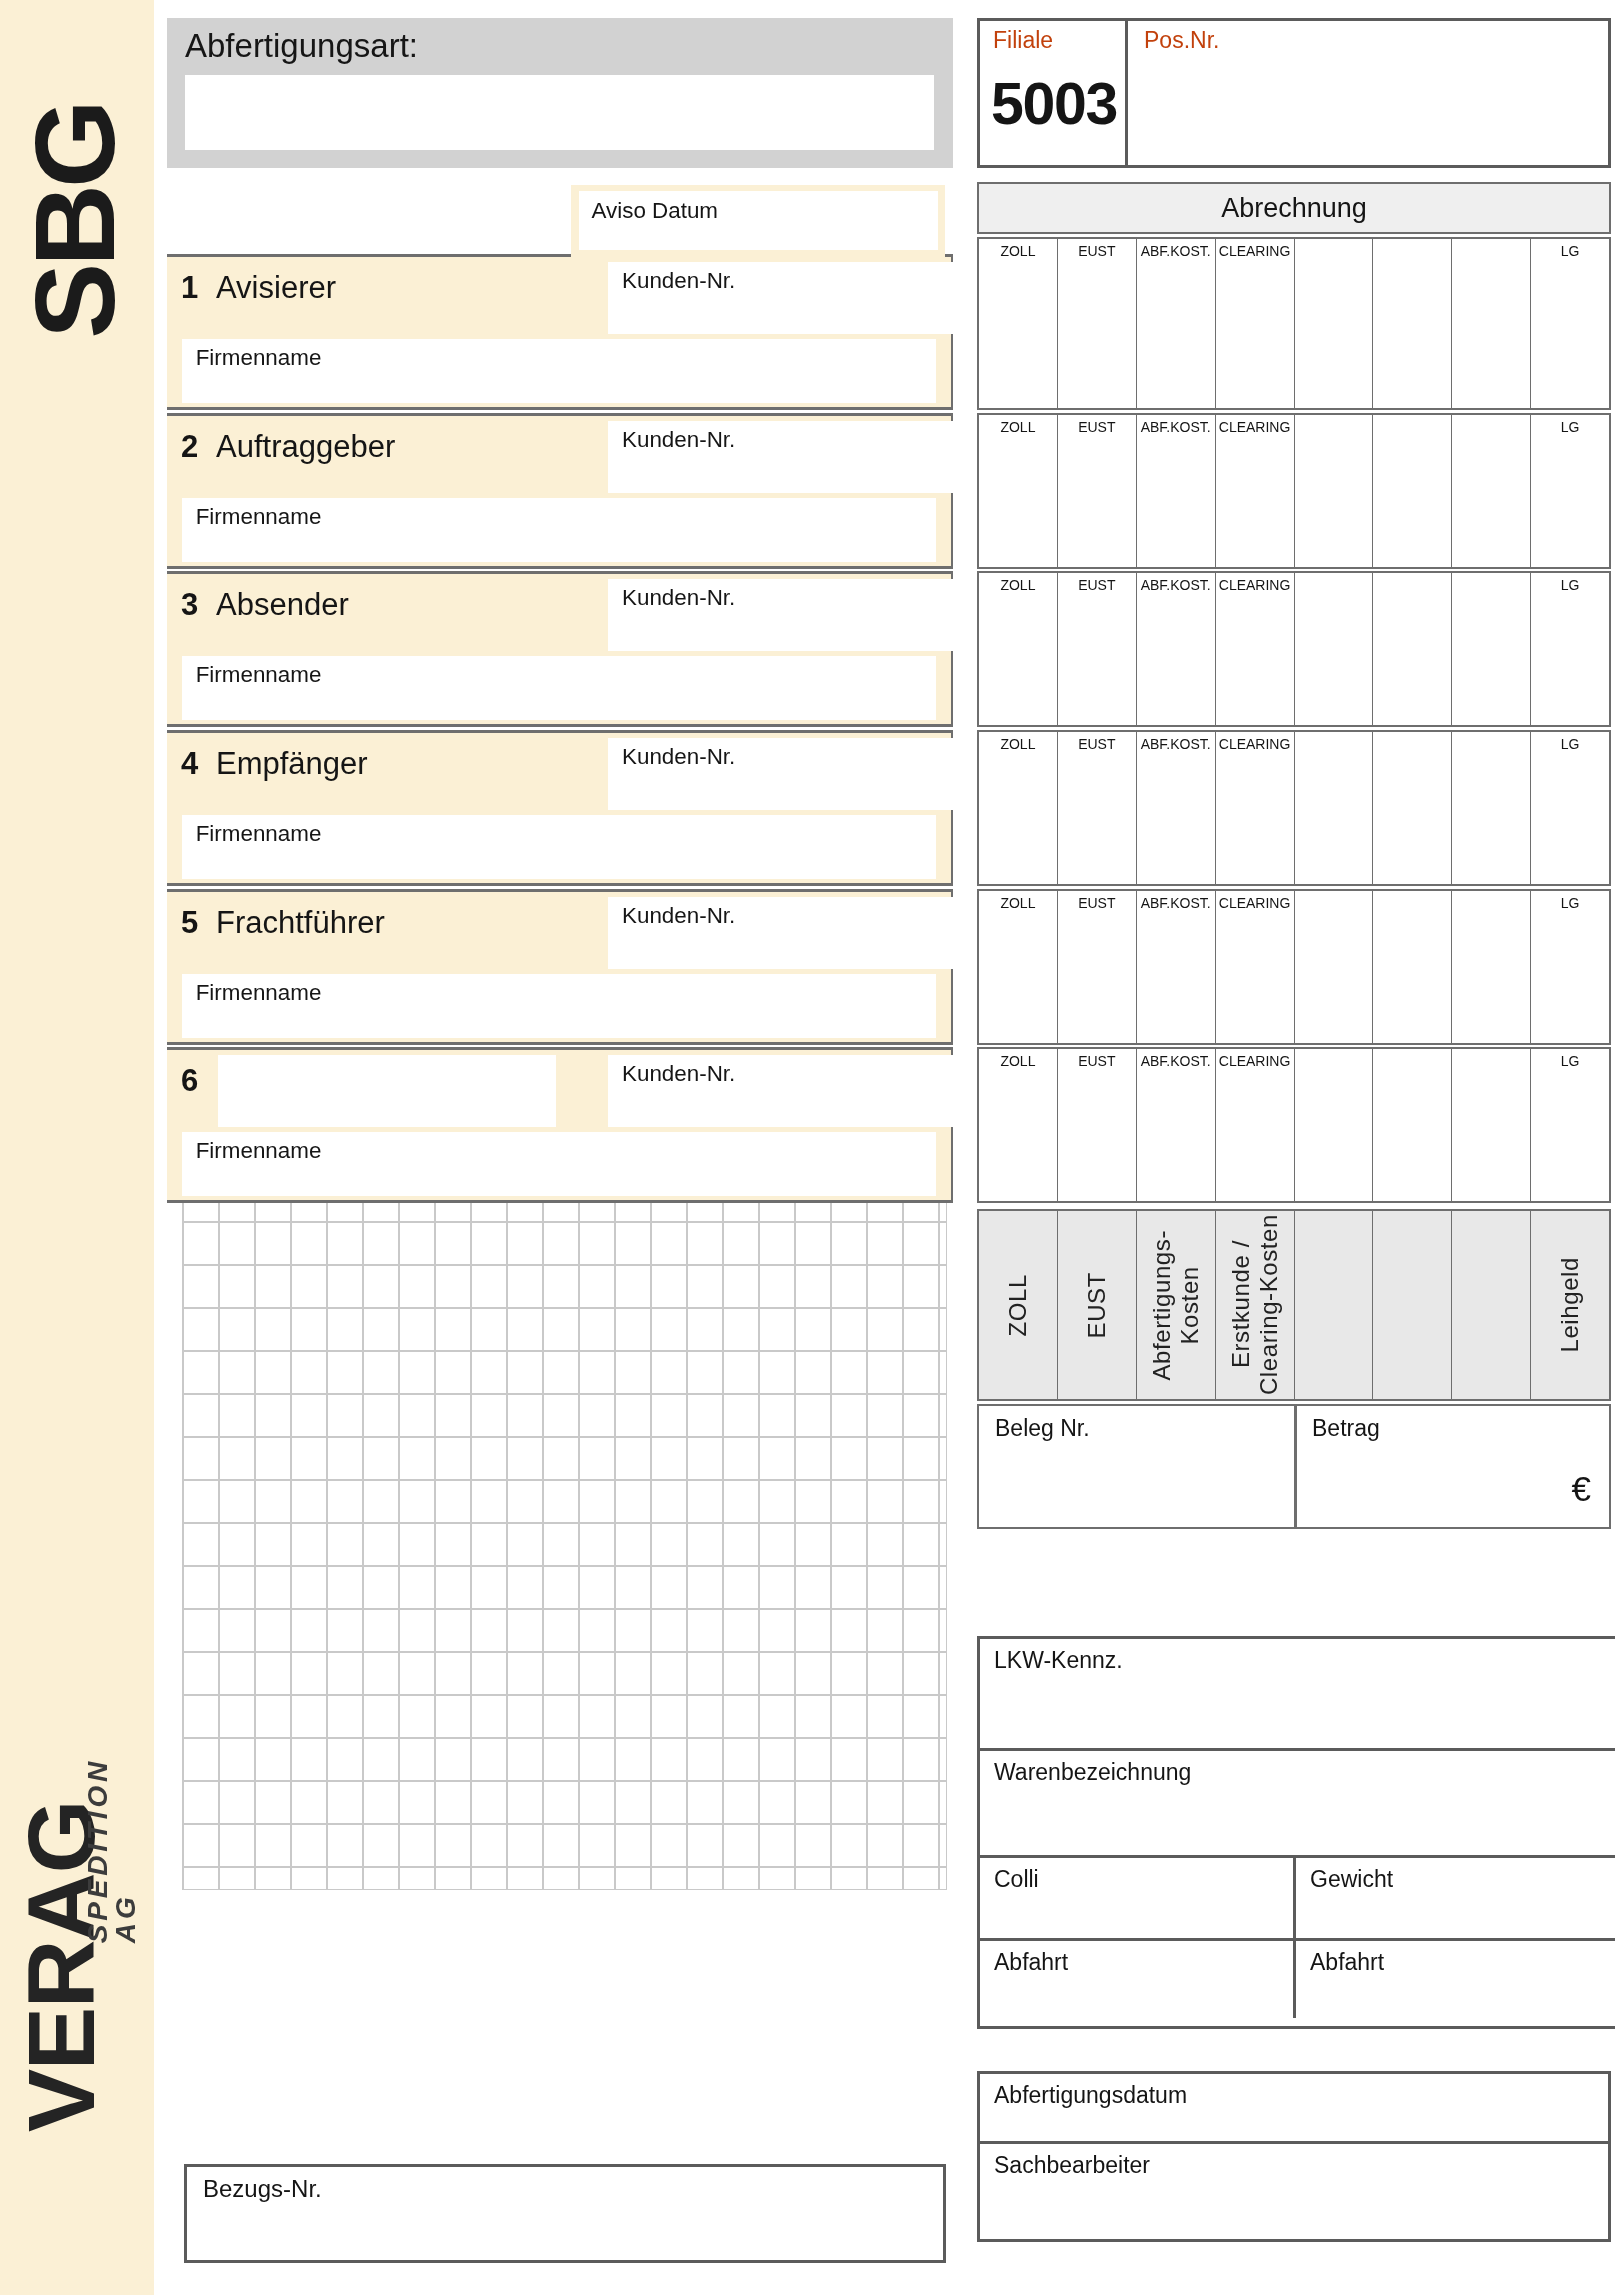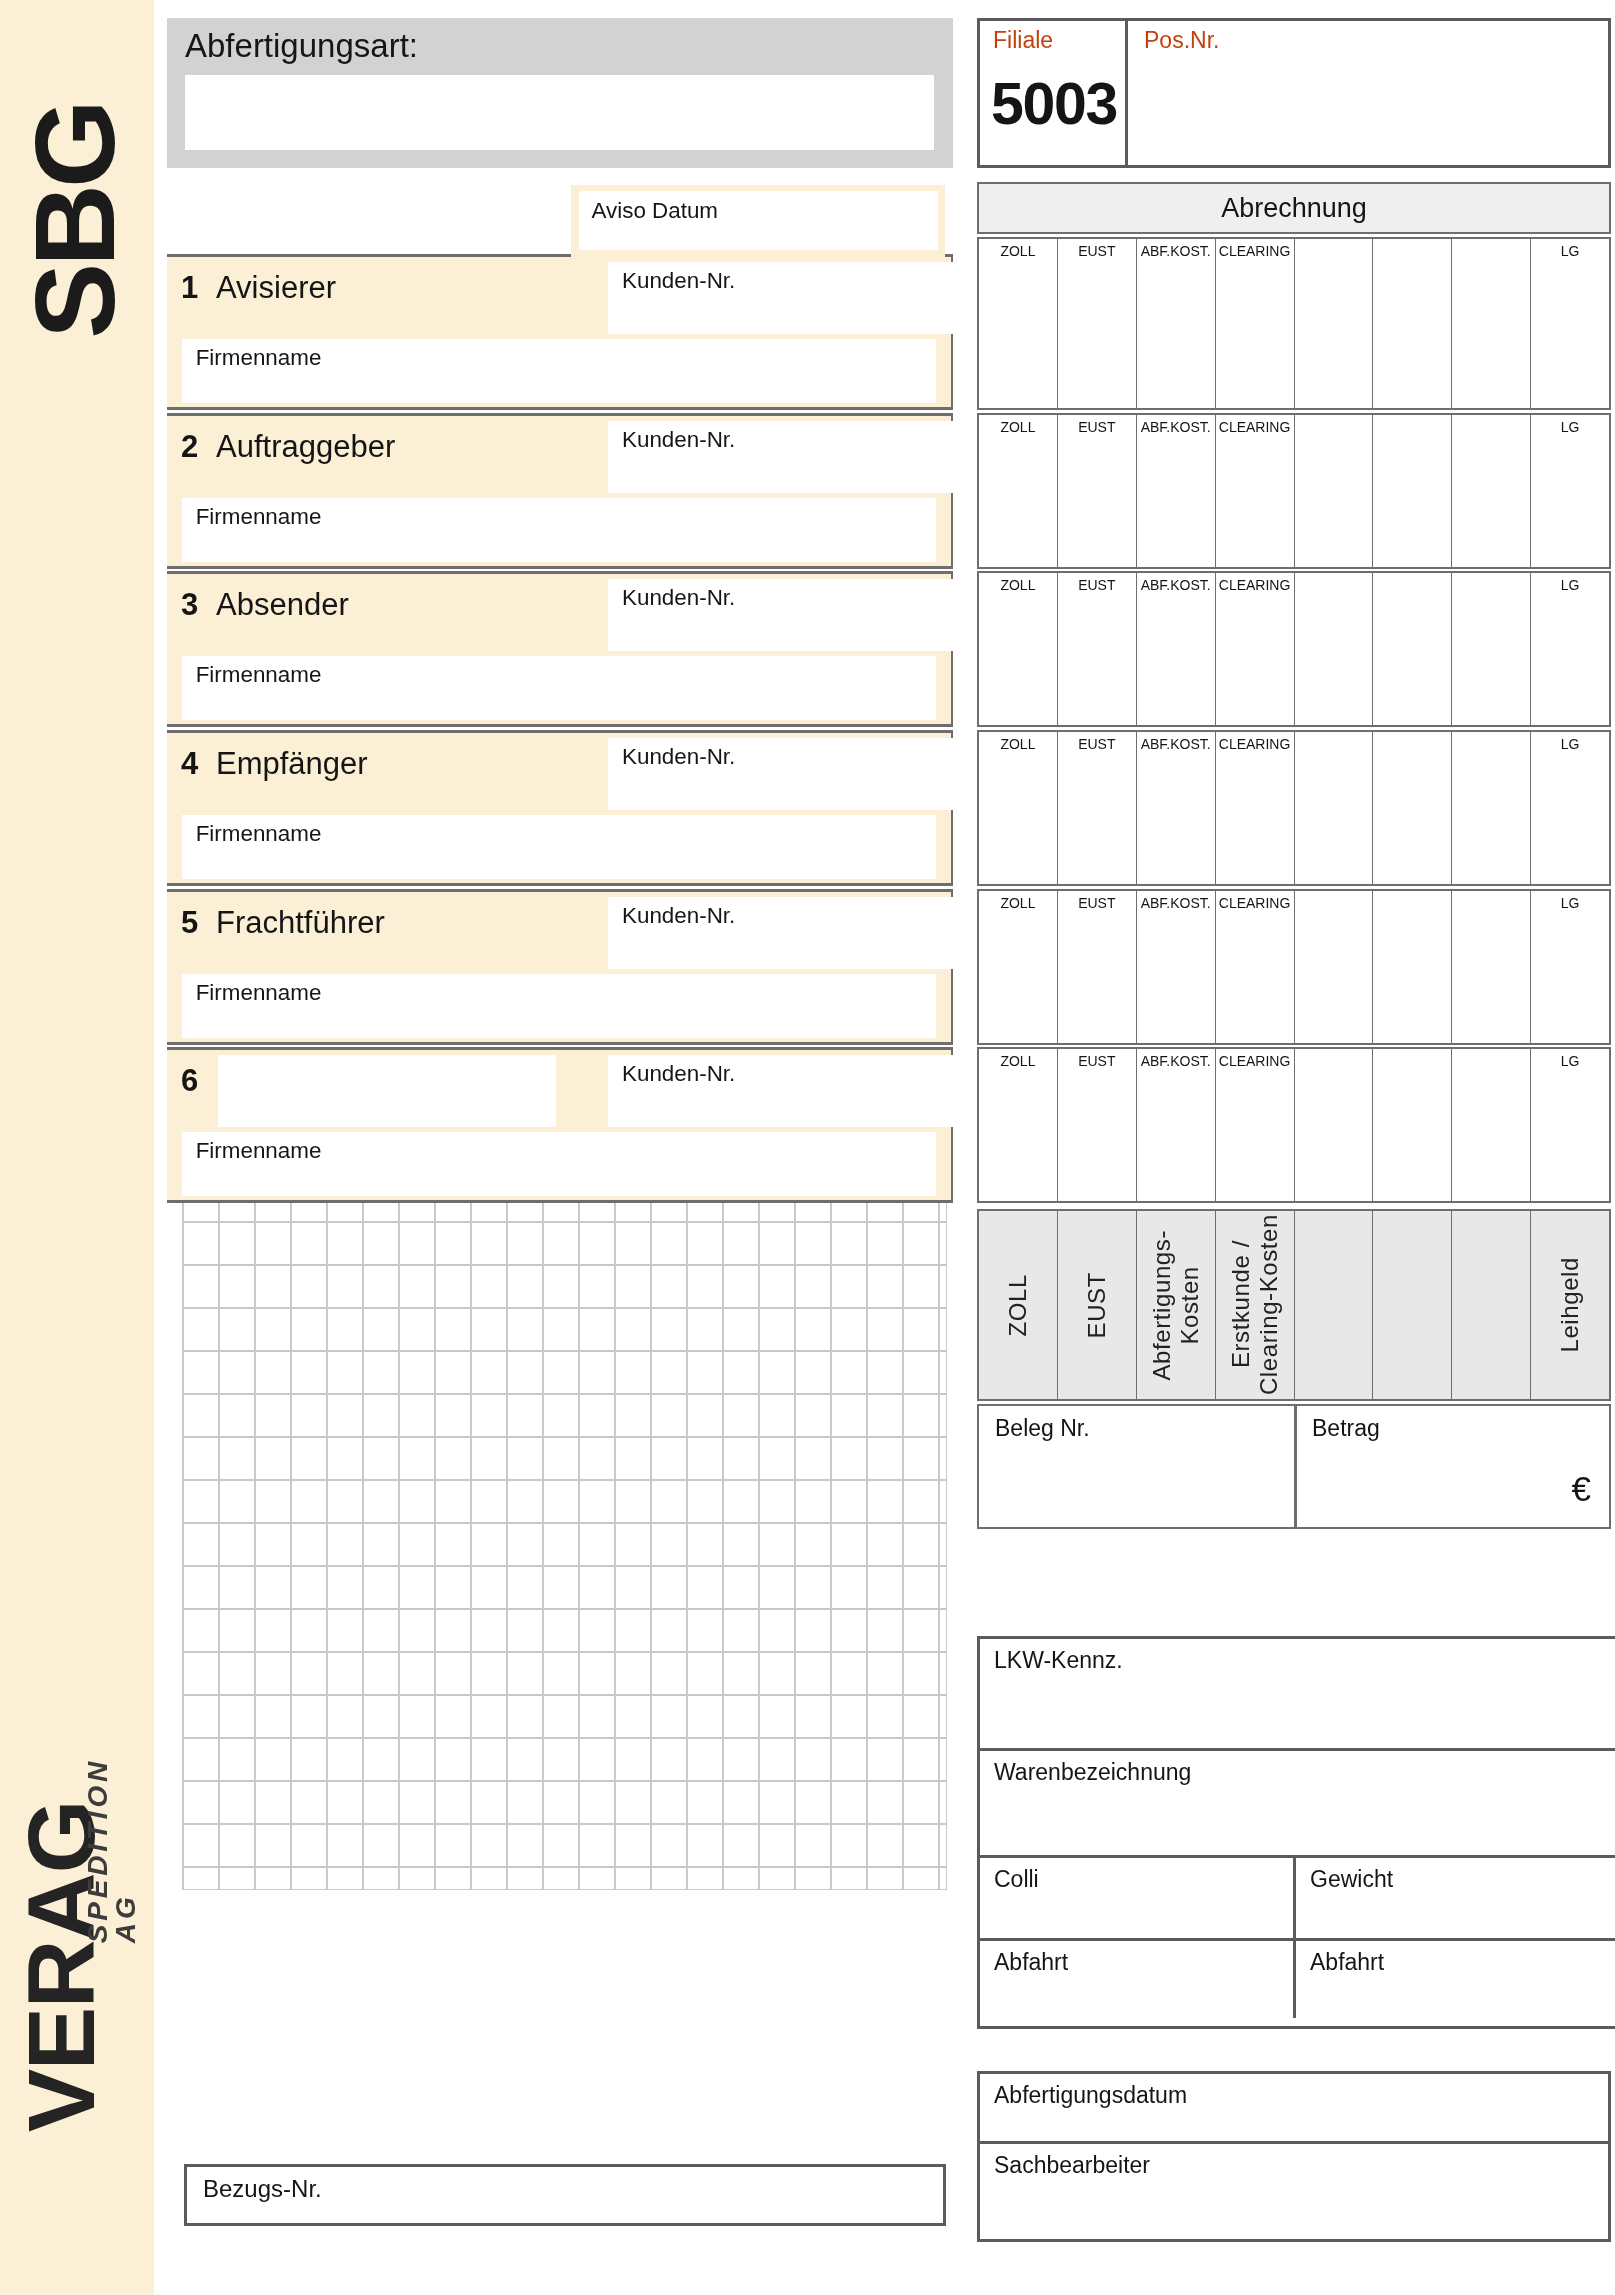--- a/index.html
+++ b/index.html
@@ -65,21 +65,21 @@
   .cargo-box{left:977px;top:1636px;width:642px;height:393px;background:#fff;border:3.8px solid #5B5B5B;}
   .cargo-row{position:relative;box-sizing:border-box;}
   .cargo-row + .cargo-row{border-top:3.2px solid #5B5B5B;}
   .half-div{position:absolute;left:313px;top:0;width:3.2px;height:100%;background:#5B5B5B;}
   .cargo-label{position:absolute;left:14px;top:7.7px;font-size:23px;}
   .cargo-label.r{left:330px;}
   
   .foot-box{left:977px;top:2071px;width:634px;height:171px;background:#fff;border:3.8px solid #5B5B5B;}
   .foot-row{position:relative;box-sizing:border-box;}
   .foot-row + .foot-row{border-top:3.2px solid #5B5B5B;}
-  .bezugs-box{left:184px;top:2164px;width:762px;height:62px;background:#fff;border:3.2px solid #5B5B5B;text-align:right;}
+  .bezugs-box{left:184px;top:2164px;width:762px;height:99px;background:#fff;border:3.2px solid #5B5B5B;text-align:right;}
   .bezugs-label{position:absolute;left:16px;top:7.7px;font-size:24px;}
 </style>
 </head>
 <body>
 
 <div class="abs sidebar">
   <div class="abs logo-sbg">
     <span class="vtext">SBG</span>
   </div>
   <div class="abs logo-verag">

